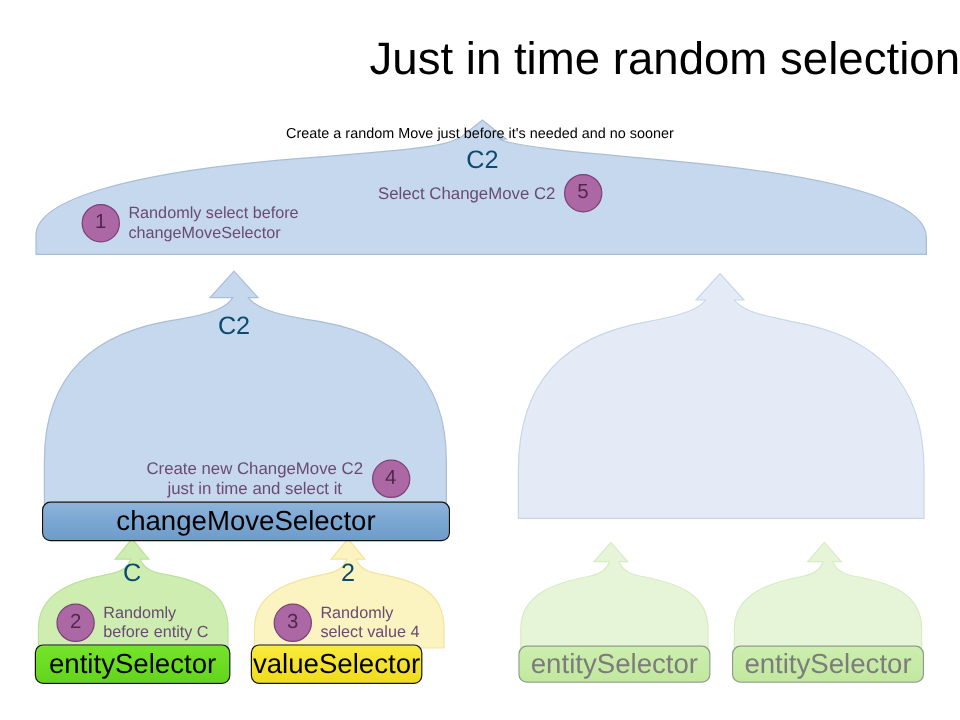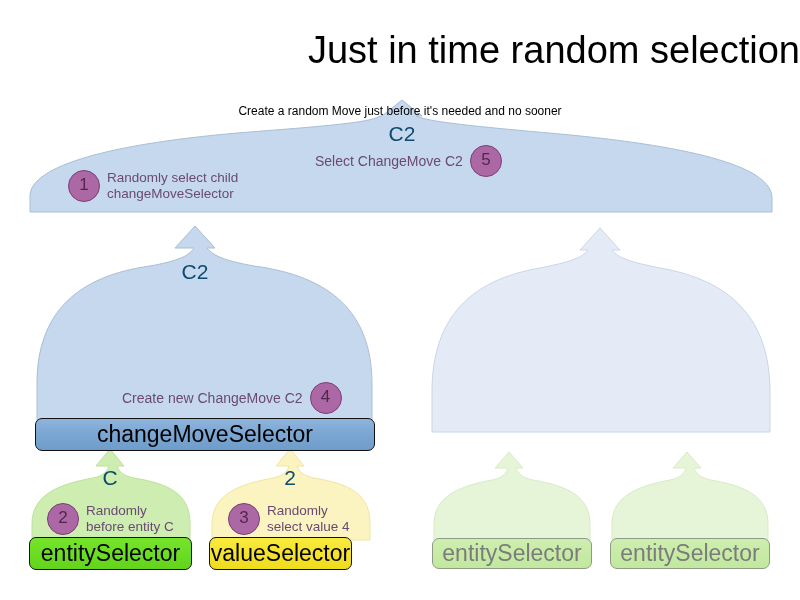--- a/index.html
+++ b/index.html
@@ -235,36 +235,37 @@
 
   <div class="blob-label" style="left:145px; top:258px; width:100px;">C2</div>
 
   <div class="blob-label" style="left:60px; top:464px; width:100px;">C</div>
 
   <div class="blob-label" style="left:240px; top:464px; width:100px;">2</div>
 
   <div class="step" style="left:68px; top:170px;">
     <div class="step-badge">1</div>
     <div>
-      <div class="step-text">Randomly select child</div>
+      <div class="step-text">Randomly select before</div>
       <div class="step-text">changeMoveSelector</div>
     </div>
   </div>
 
   <div class="step rev" style="left:315px; top:145px;">
     <div class="step-badge">5</div>
     <div>
       <div class="step-text big">Select ChangeMove C2</div>
     </div>
   </div>
 
   <div class="step rev" style="left:122px; top:382px;">
     <div class="step-badge">4</div>
     <div>
       <div class="step-text big">Create new ChangeMove C2</div>
+      <div class="step-text big">just in time and select it</div>
     </div>
   </div>
 
   <div class="step" style="left:47px; top:503px;">
     <div class="step-badge">2</div>
     <div>
       <div class="step-text">Randomly</div>
       <div class="step-text">before entity C</div>
     </div>
   </div>

